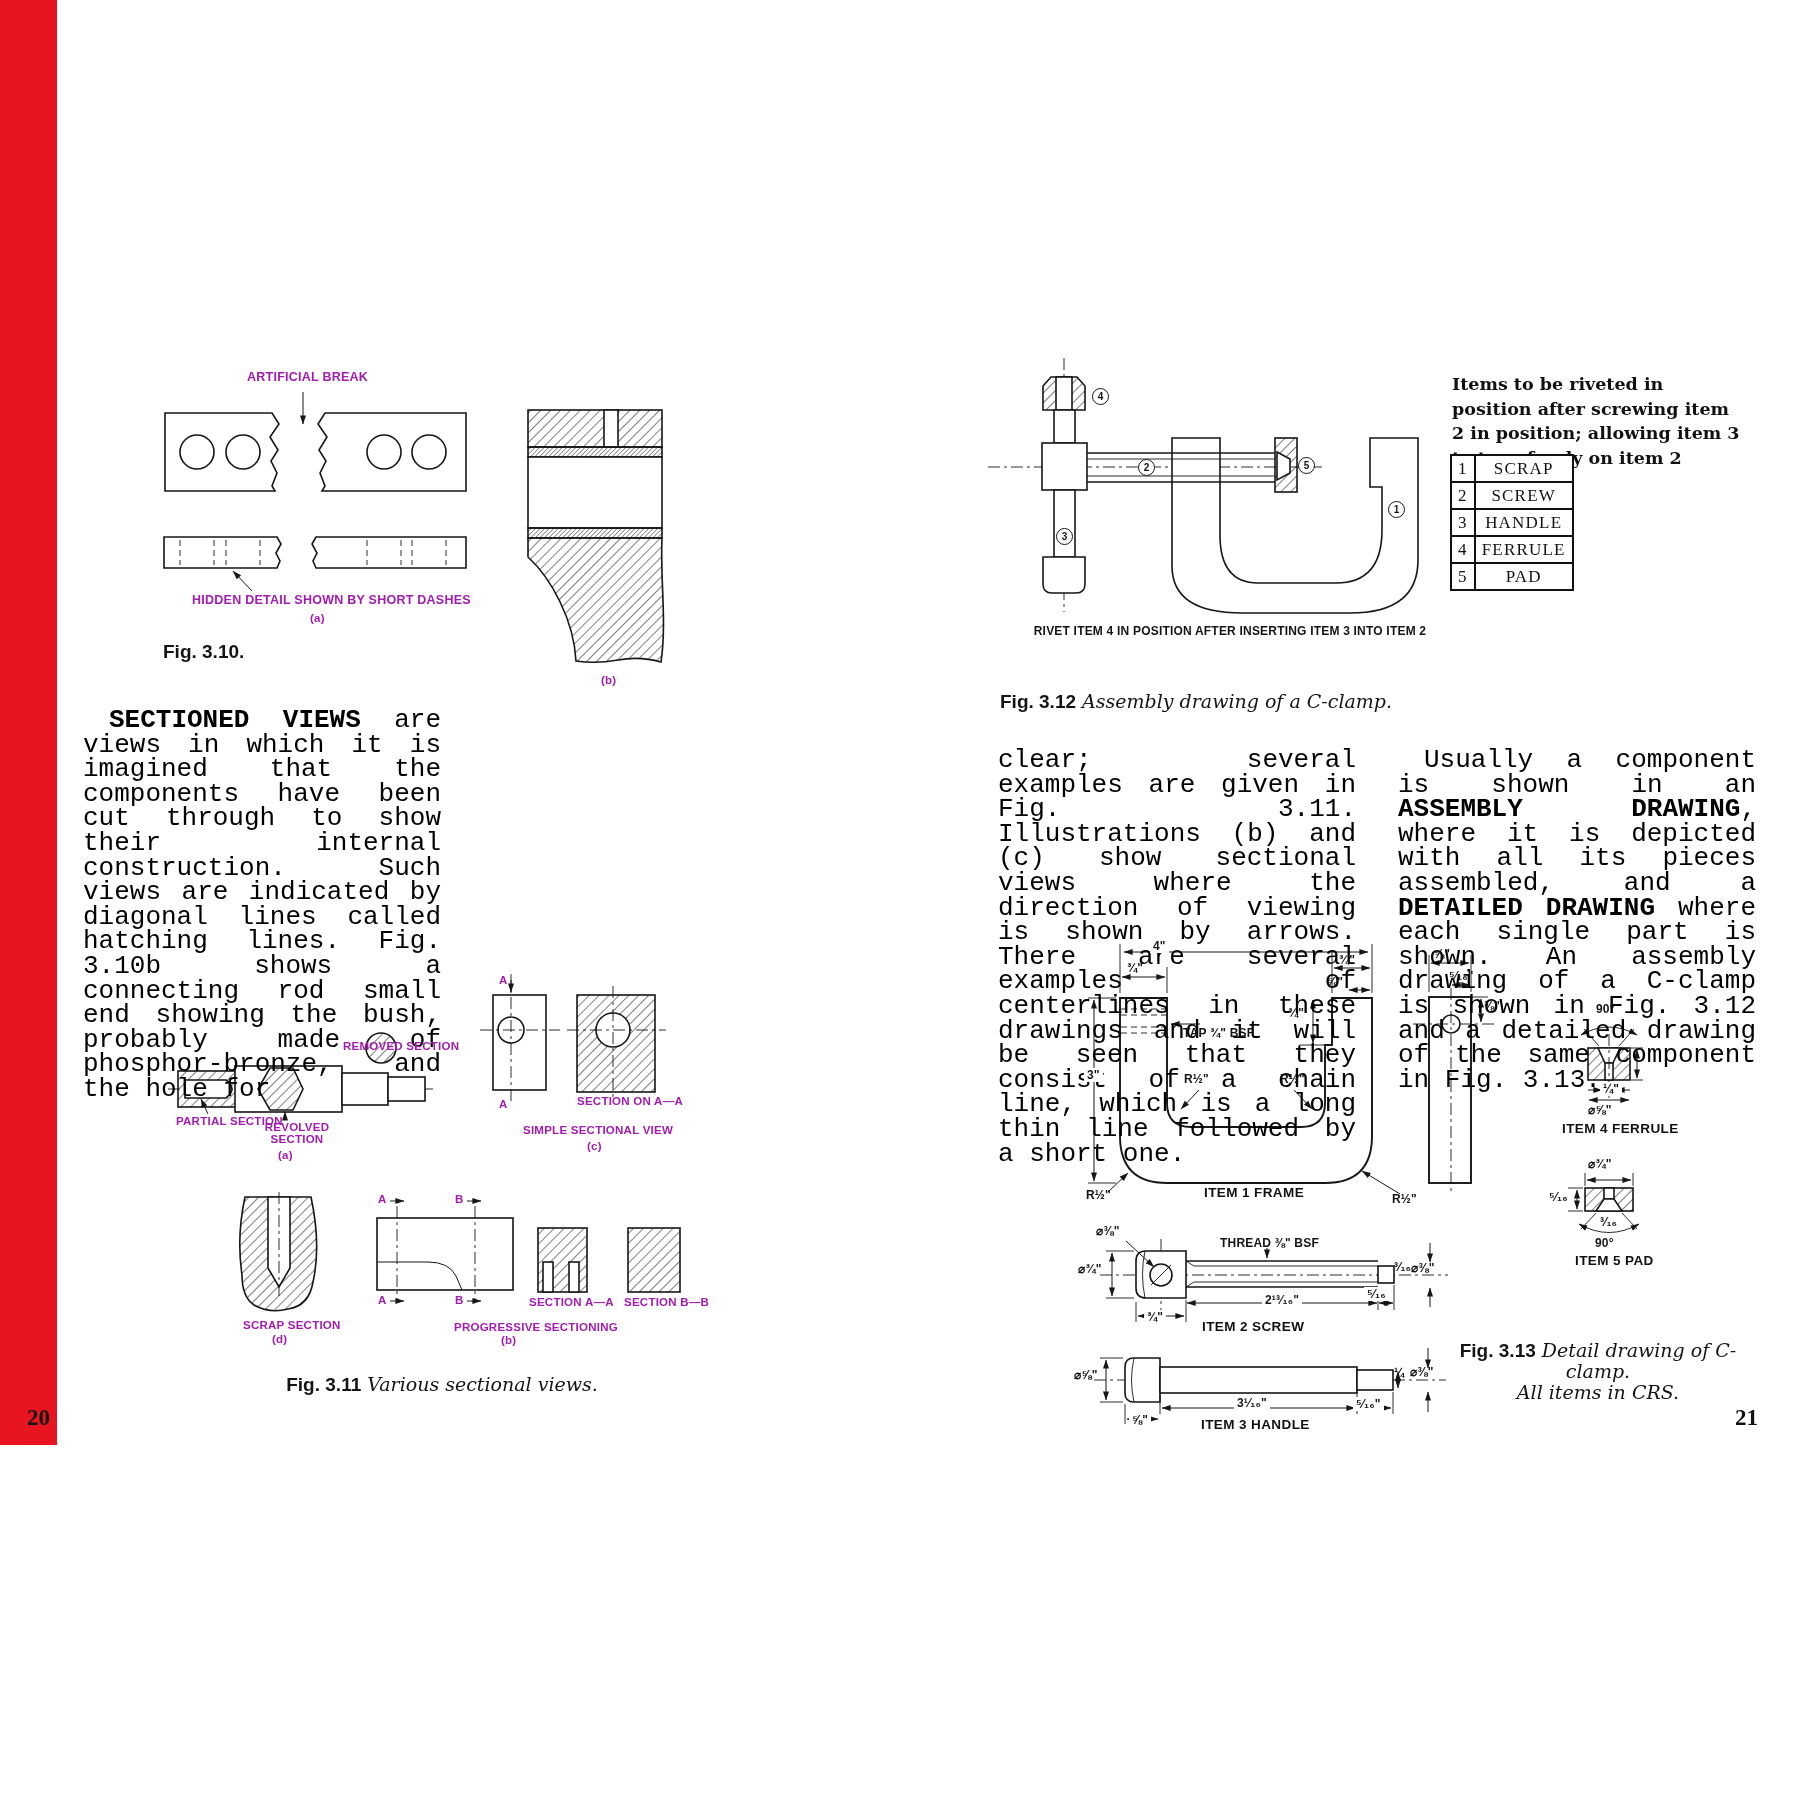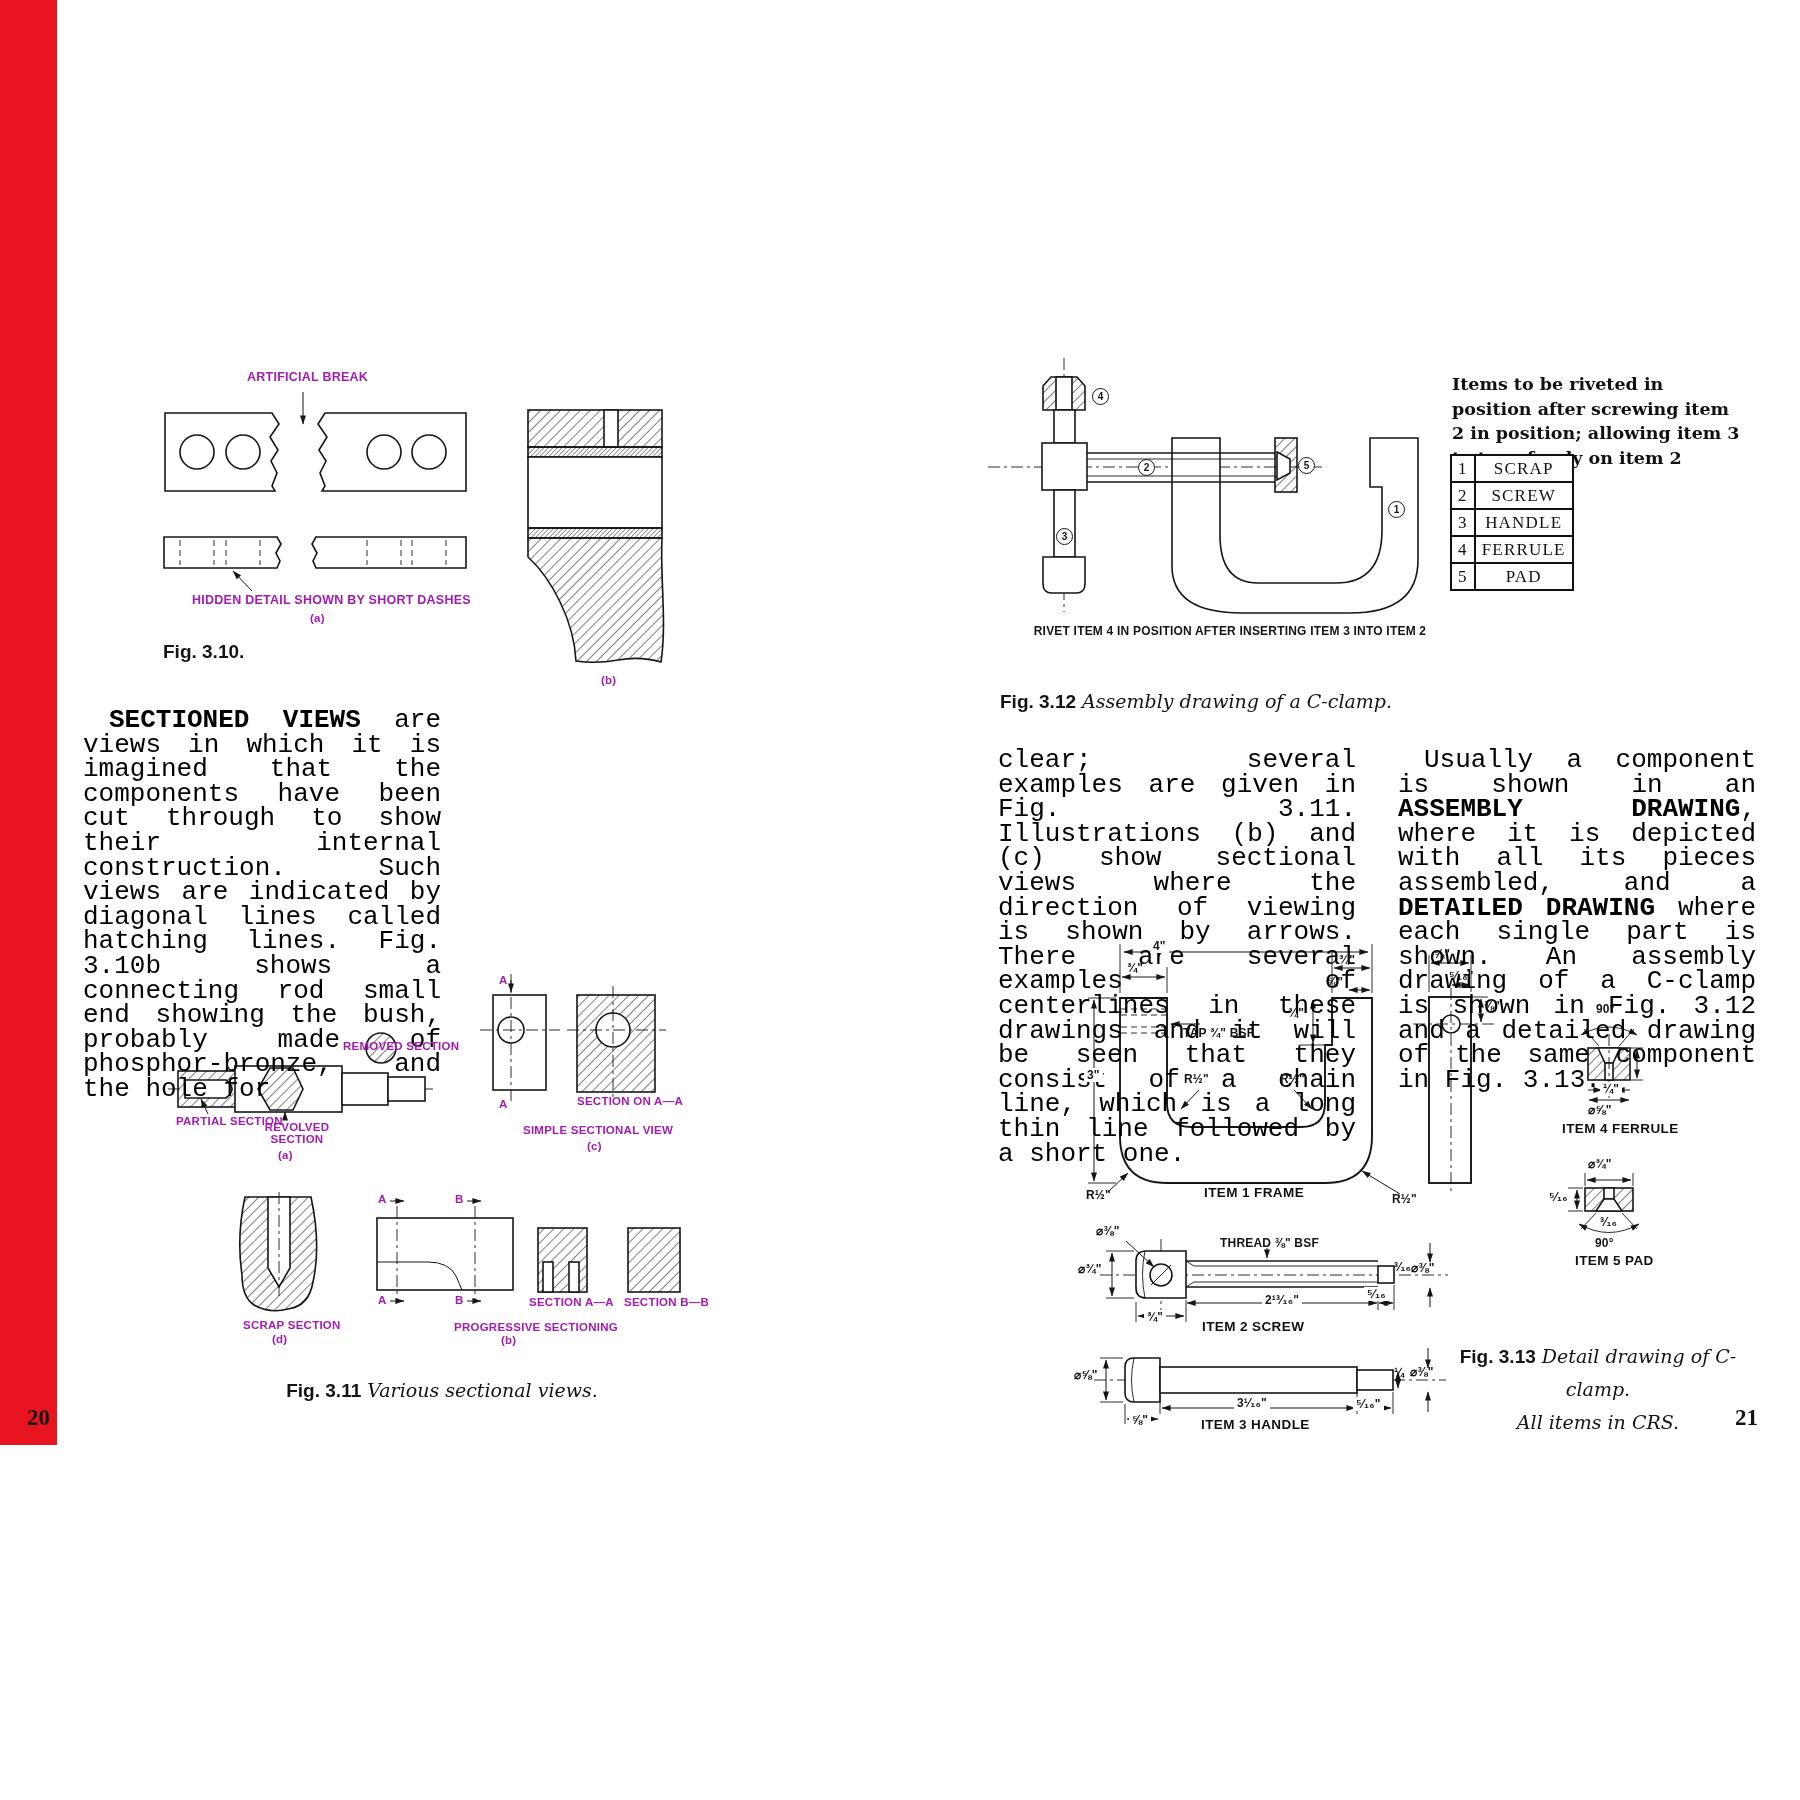--- a/index.html
+++ b/index.html
@@ -22,21 +22,21 @@
   .dim{position:absolute;font-weight:bold;font-size:12px;letter-spacing:.2px;white-space:nowrap;color:#151515}
   .item-lbl{position:absolute;font-weight:bold;font-size:13.5px;letter-spacing:.4px;white-space:nowrap;color:#111}
   .bg{background:#fff;padding:0 3px}
   .wrapc{white-space:normal;text-align:center}
   .body-col{position:absolute;width:358px;font-family:Liberation Mono, monospace;font-size:26px;
             line-height:24.6px;text-align:justify;color:#000000}
   .body-col p{margin:0}
   .ind{text-indent:26px}
   .figcap{position:absolute;font-weight:bold;font-size:19px;white-space:nowrap;color:#141414}
   .figcap .it,.it{font-family:"DejaVu Serif",serif;font-style:italic;font-weight:normal;font-size:19px}
-  .figcap-c{position:absolute;text-align:center;font-weight:bold;font-size:19px;color:#141414;line-height:32px}
+  .figcap-c{position:absolute;text-align:center;font-weight:bold;font-size:19px;color:#141414;line-height:21px}
   .pg{position:absolute;font-family:"Liberation Serif",serif;font-weight:bold;font-size:23px}
   .balloon{position:absolute;width:15px;height:15px;border:1.6px solid #161616;border-radius:50%;
            background:#fff;font-size:10px;font-weight:bold;display:flex;align-items:center;justify-content:center;z-index:4}
   .note{position:absolute;left:1452px;top:372px;width:292px;font-family:"DejaVu Serif",serif;
         font-weight:600;font-size:17.5px;line-height:24.5px;color:#111}
   .itemtable{position:absolute;left:1450px;top:454px;border-collapse:collapse;background:#fff;
              font-family:"Liberation Serif",serif;font-size:17px;color:#111;z-index:3}
   .itemtable th,.itemtable td{border:2.6px solid #111;text-align:center;letter-spacing:1.2px;padding:0 6px}
   .itemtable th{height:49px;line-height:21px;font-weight:bold}
   .itemtable td{height:25px}

